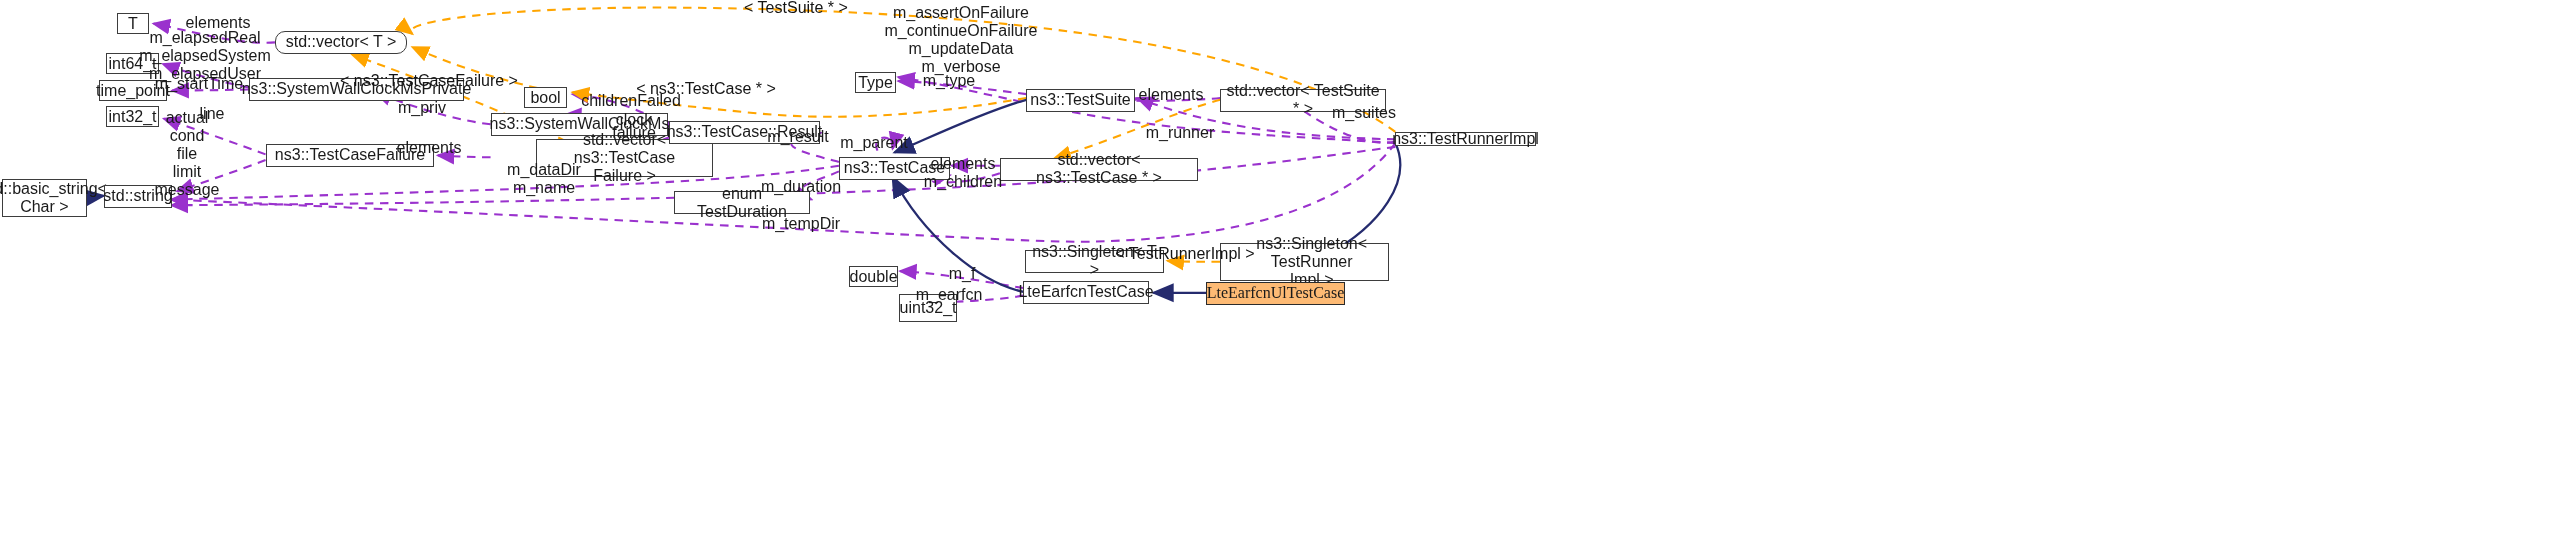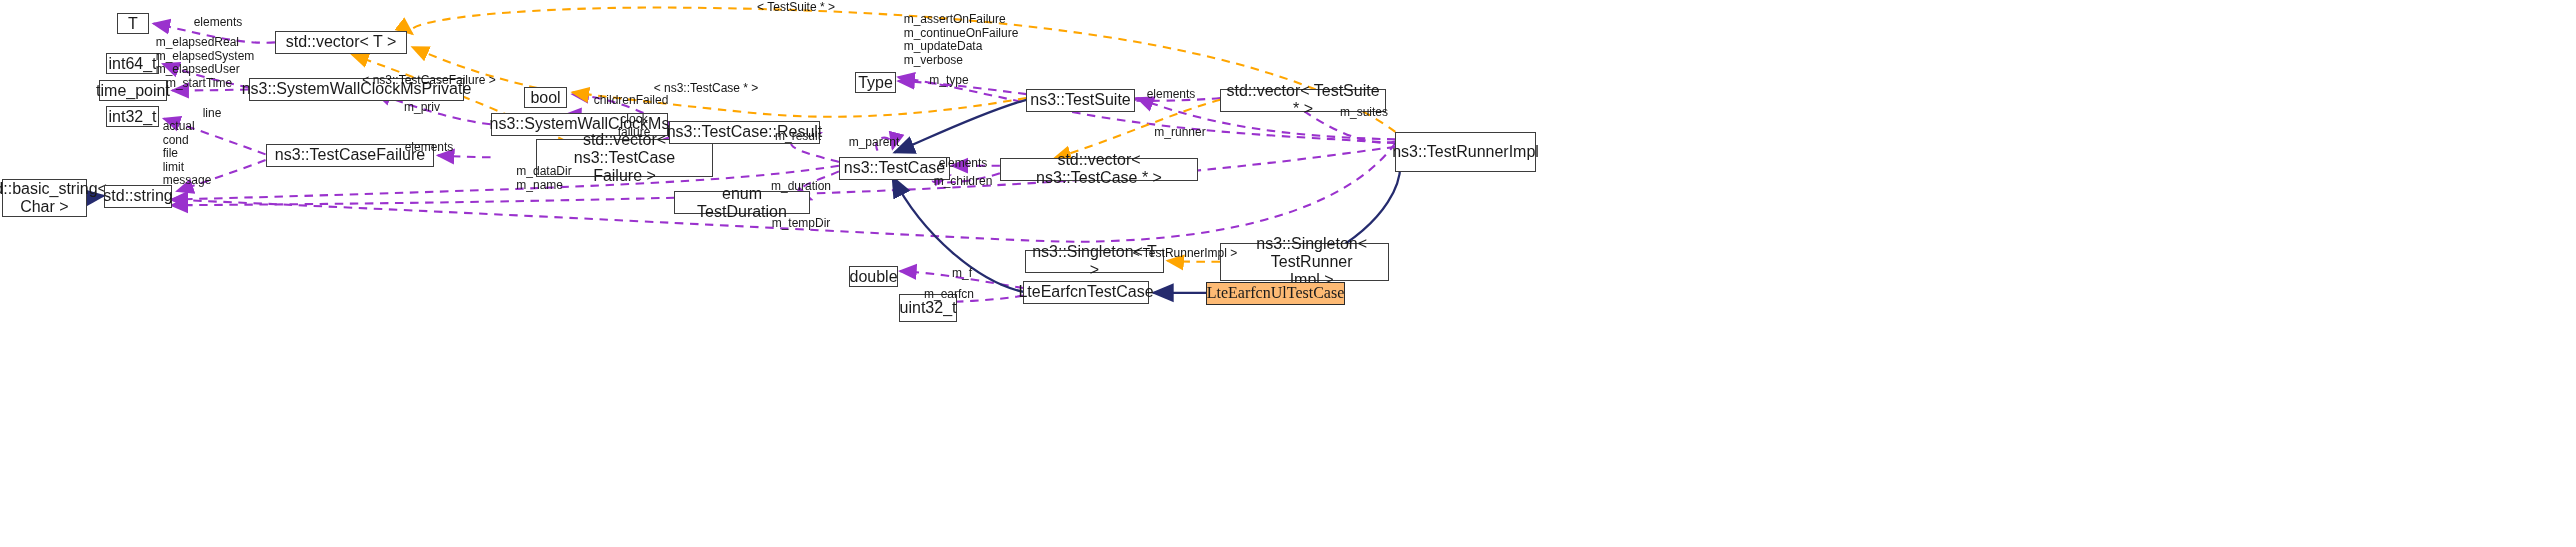--- a/index.html
+++ b/index.html
@@ -3,22 +3,22 @@
 <meta charset="utf-8">
 <style>
   html,body{margin:0;padding:0;background:#ffffff;}
   body{font-family:"Liberation Sans","DejaVu Sans",sans-serif;}
   #canvas{position:relative;width:2576px;height:547px;background:#ffffff;overflow:hidden;}
   svg.edges{position:absolute;left:0;top:0;width:2576px;height:547px;pointer-events:none;}
   .node{position:absolute;box-sizing:border-box;border:1.5px solid #3d3d3d;background:#ffffff;
         display:flex;align-items:center;justify-content:center;text-align:center;
         font-size:16px;color:#1a1a1a;line-height:1.12;padding:0.9px 4.7px;white-space:pre-line;}
   .node.filled{background:#fdba74;border-color:#2b2b2b;font-family:Liberation Serif, serif;}
-  .edge-label{position:absolute;font-size:12px;color:#1a1a1a;white-space:pre-line;
-        line-height:1.13;transform:translate(-50%,-50%);}
+  .edge-label{position:absolute;font-size:16px;color:#1a1a1a;white-space:pre-line;
+        text-align:center;line-height:1.13;transform:translate(-50%,-50%);}
   .edge-label.tmpl{color:#141414;}
 </style>
 </head>
 <body>
 
 <div id="canvas">
 
   <svg class="edges" viewBox="0 0 2736 581">
     <defs>
       <marker id="ap" markerWidth="9" markerHeight="9" refX="8" refY="4.5" orient="auto">
@@ -77,38 +77,38 @@
       <path d="M92,210 L110,208" marker-end="url(#ai)"></path>
       <path d="M1090,106 C1040,120 980,150 950,162" marker-end="url(#ai)"></path>
       <path d="M1087,310 C1040,300 980,250 948,188" marker-end="url(#ai)"></path>
       <path d="M1482,152 C1500,190 1470,240 1400,276" marker-end="url(#ai)"></path>
       <path d="M1281,311 L1225,311" marker-end="url(#ai)"></path>
     </g>
   </svg>
 
   <div id="nodes">
       <div class="node" style="left: 117px; top: 13px; width: 32px; height: 21px;">T</div>
-      <div class="node" style="left: 275px; top: 31px; width: 132px; height: 22.6px;">std::vector&lt; T &gt;</div>
+      <div class="node" style="left: 275px; top: 31px; width: 132px; height: 22.6px; border-radius: 10px;">std::vector&lt; T &gt;</div>
       <div class="node" style="left: 106px; top: 53px; width: 53px; height: 21px;">int64_t</div>
       <div class="node" style="left: 99px; top: 80px; width: 68px; height: 21px;">time_point</div>
       <div class="node" style="left: 249px; top: 78px; width: 215px; height: 22.6px;">ns3::SystemWallClockMsPrivate</div>
       <div class="node" style="left: 106px; top: 106px; width: 53px; height: 21px;">int32_t</div>
       <div class="node" style="left: 266px; top: 144px; width: 168px; height: 22.6px;">ns3::TestCaseFailure</div>
       <div class="node" style="left: 524px; top: 87px; width: 43px; height: 21px;">bool</div>
       <div class="node" style="left: 491px; top: 113px; width: 177px; height: 22.6px;">ns3::SystemWallClockMs</div>
       <div class="node" style="left: 491px; top: 139px; width: 177px; height: 38px; margin-left: 45px;">std::vector&lt; ns3::TestCase
 Failure &gt;</div>
       <div class="node" style="left: 669px; top: 121px; width: 151px; height: 22.6px;">ns3::TestCase::Result</div>
       <div class="node" style="left: 855px; top: 72px; width: 41px; height: 21px;">Type</div>
       <div class="node" style="left: 674px; top: 191px; width: 136px; height: 23px;">enum TestDuration</div>
       <div class="node" style="left: 839px; top: 157px; width: 111px; height: 22.6px;">ns3::TestCase</div>
       <div class="node" style="left: 1000px; top: 158px; width: 198px; height: 22.6px;">std::vector&lt; ns3::TestCase * &gt;</div>
       <div class="node" style="left: 1026px; top: 89px; width: 109px; height: 22.6px;">ns3::TestSuite</div>
       <div class="node" style="left: 1220px; top: 89px; width: 166px; height: 22.6px;">std::vector&lt; TestSuite * &gt;</div>
-      <div class="node" style="left: 1395px; top: 132px; width: 141px; height: 40px;">ns3::TestRunnerImpl</div>
+      <div class="node" style="left: 1395px; top: 132px; width: 141px; height: 14px;">ns3::TestRunnerImpl</div>
       <div class="node" style="left: 1.9px; top: 179px; width: 85px; height: 38px;">std::basic_string&lt;
 Char &gt;</div>
       <div class="node" style="left: 104px; top: 185px; width: 68px; height: 22.6px;">std::string</div>
       <div class="node" style="left: 849px; top: 266px; width: 49px; height: 21px;">double</div>
       <div class="node" style="left: 899px; top: 294px; width: 58px; height: 28px;">uint32_t</div>
       <div class="node" style="left: 1025px; top: 250px; width: 139px; height: 22.6px;">ns3::Singleton&lt; T &gt;</div>
       <div class="node" style="left: 1220px; top: 243px; width: 169px; height: 38px; padding-left: 19px;">ns3::Singleton&lt; TestRunner
 Impl &gt;</div>
       <div class="node" style="left: 1023px; top: 281px; width: 126px; height: 22.6px;">LteEarfcnTestCase</div>
       <div class="node filled" style="left: 1206px; top: 282px; width: 139px; height: 22.6px;">LteEarfcnUlTestCase</div>

